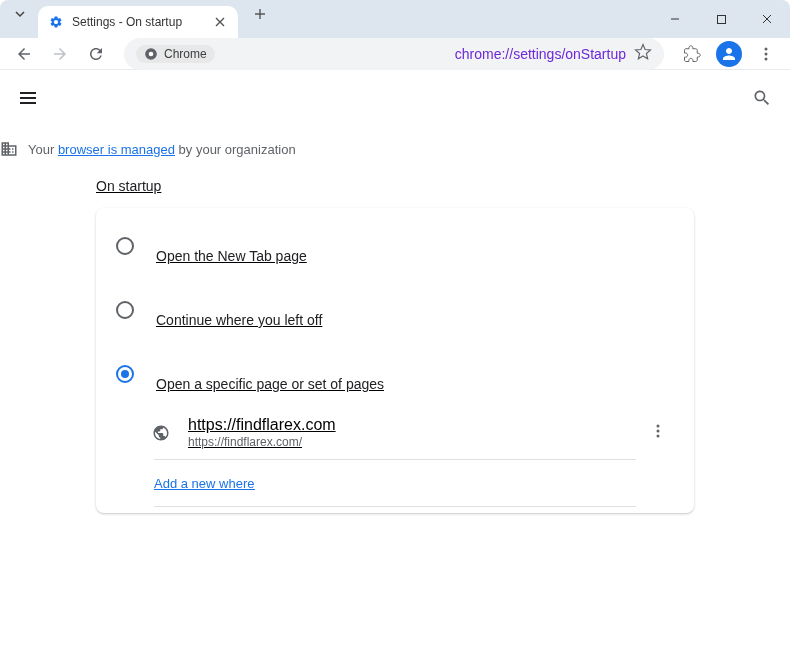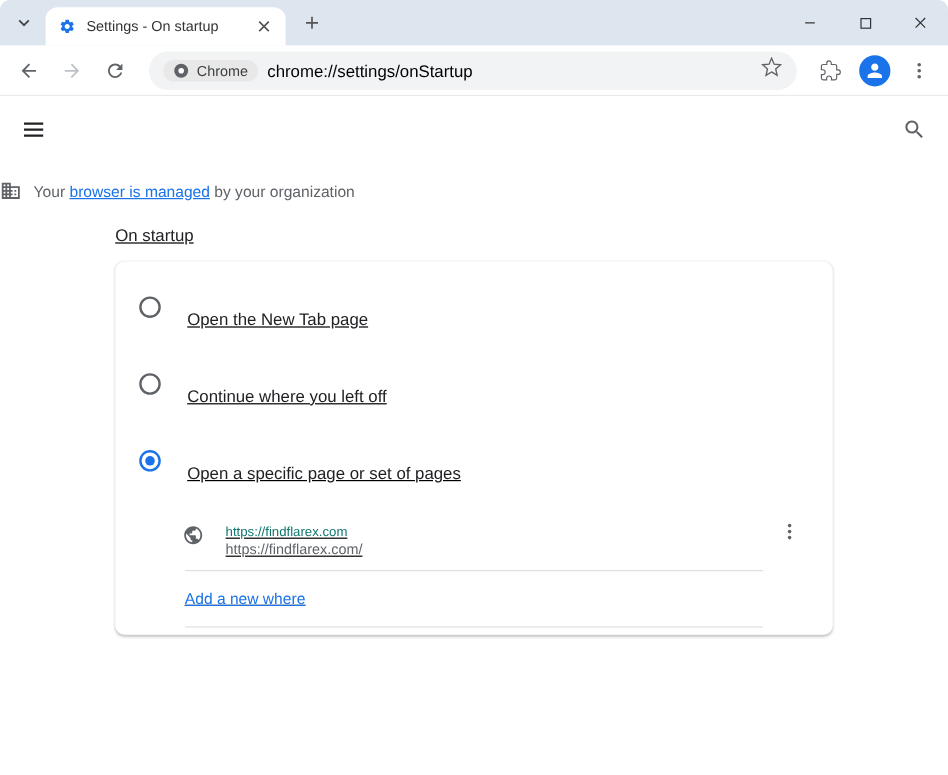--- a/index.html
+++ b/index.html
@@ -1,34 +1,34 @@
 <!DOCTYPE html>
 <html><head>
   <meta charset="utf-8">
   <style>
     * { margin: 0; padding: 0; box-sizing: border-box; font-family: 'Segoe UI', Arial, sans-serif; }
     body { width: 790px; height: 646px; background: #fff; overflow: hidden; position: relative; }
     
-    .titlebar { height: 38px; background: #dde6ef; display: flex; align-items: center; padding-left: 6px; border-radius: 8px 8px 0 0; }
+    .titlebar { height: 38px; background: #dde6ef; display: flex; align-items: flex-start; padding-left: 6px; border-radius: 8px 8px 0 0; }
     .titlebar-dropdown { width: 28px; height: 28px; display: flex; align-items: center; justify-content: center; border-radius: 6px; }
     .tab { background: #fff; height: 32px; margin-top: 6px; border-radius: 10px 10px 0 0; display: flex; align-items: center; padding: 0 10px; gap: 8px; width: 200px; margin-left: 4px; }
     .tab-icon { width: 16px; height: 16px; display: flex; align-items: center; justify-content: center; color: #1a73e8; }
     .tab-title { font-size: 12px; color: #333; flex: 1; white-space: nowrap; overflow: hidden; text-overflow: ellipsis; }
     .tab-close { width: 16px; height: 16px; display: flex; align-items: center; justify-content: center; color: #555; }
     .new-tab { width: 28px; height: 28px; display: flex; align-items: center; justify-content: center; margin-left: 8px; color: #555; }
     .window-controls { margin-left: auto; display: flex; }
     .win-btn { width: 46px; height: 38px; display: flex; align-items: center; justify-content: center; color: #333; }
     
-    .toolbar { height: 42px; background: #fff; display: flex; align-items: center; padding: 0 8px; gap: 4px; border-bottom: 1px solid #e8eaed; }
+    .toolbar { height: 32px; background: #fff; display: flex; align-items: center; padding: 0 8px; gap: 4px; border-bottom: 1px solid #e8eaed; }
     .nav-btn { width: 32px; height: 32px; display: flex; align-items: center; justify-content: center; color: #5f6368; border-radius: 50%; }
     .nav-btn.disabled { color: #bdc1c6; }
     .addressbar { flex: 1; height: 32px; background: #f1f3f4; border-radius: 16px; display: flex; align-items: center; padding: 0 12px; margin: 0 8px; gap: 8px; }
     .chrome-chip { display: flex; align-items: center; gap: 6px; background: #e8e8e8; padding: 2px 8px; border-radius: 10px; font-size: 12px; color: #3c4043; }
     .chrome-chip-icon { width: 14px; height: 14px; }
-    .url { font-size: 14px; color: #000000; flex: 1; }
+    .url { font-size: 14px; color: #6d28d9; flex: 1; text-align: right; }
     .star-btn { color: #5f6368; }
     .toolbar-icon { width: 32px; height: 32px; display: flex; align-items: center; justify-content: center; color: #5f6368; }
     .profile-icon { width: 26px; height: 26px; border-radius: 50%; background: #1a73e8; display: flex; align-items: center; justify-content: center; margin: 0 4px; }
     
     .settings-header { height: 56px; display: flex; align-items: center; padding: 0 16px; gap: 18px; }
     .hamburger { width: 24px; height: 24px; display: flex; align-items: center; justify-content: center; }
     .settings-title { font-size: 22px; color: #202124; font-weight: 400; }
     .search-btn { margin-left: auto; width: 24px; height: 24px; display: flex; align-items: center; justify-content: center; color: #5f6368; }
     
     .managed-banner { display: flex; align-items: center; gap: 10px; padding: 14px 0; font-size: 13px; color: #5f6368; }
@@ -41,21 +41,21 @@
     
     .radio-row { display: flex; align-items: center; padding: 14px 20px; gap: 22px; }
     .radio { width: 18px; height: 18px; border: 2px solid #5f6368; border-radius: 50%; flex-shrink: 0; position: relative; }
     .radio.checked { border-color: #1a73e8; }
     .radio.checked::after { content: ''; position: absolute; top: 3px; left: 3px; width: 8px; height: 8px; background: #1a73e8; border-radius: 50%; }
     .radio-label { font-size: 14px; color: #202124; margin-top: 20px; }
     
     .site-row { display: flex; align-items: center; padding: 10px 20px 10px 56px; gap: 18px; }
     .globe { color: #5f6368; flex-shrink: 0; }
     .site-info { flex: 1; }
-    .site-name { font-size: 11px; color: #0f766e; margin-top: 12px; }
+    .site-name { font-size: 16px; color: #000000; }
     .site-url { font-size: 12px; color: #5f6368; margin-top: 1px; }
     .more-btn { color: #5f6368; padding: 0 8px; }
     
     .divider-wrap { padding: 0 58px; }
     .divider { height: 1px; background: #e0e0e0; }
     
     .link-row { padding: 14px 20px 14px 58px; }
     .link { font-size: 13px; color: #1a73e8; text-decoration: underline; cursor: pointer; }
   </style>
 </head>

